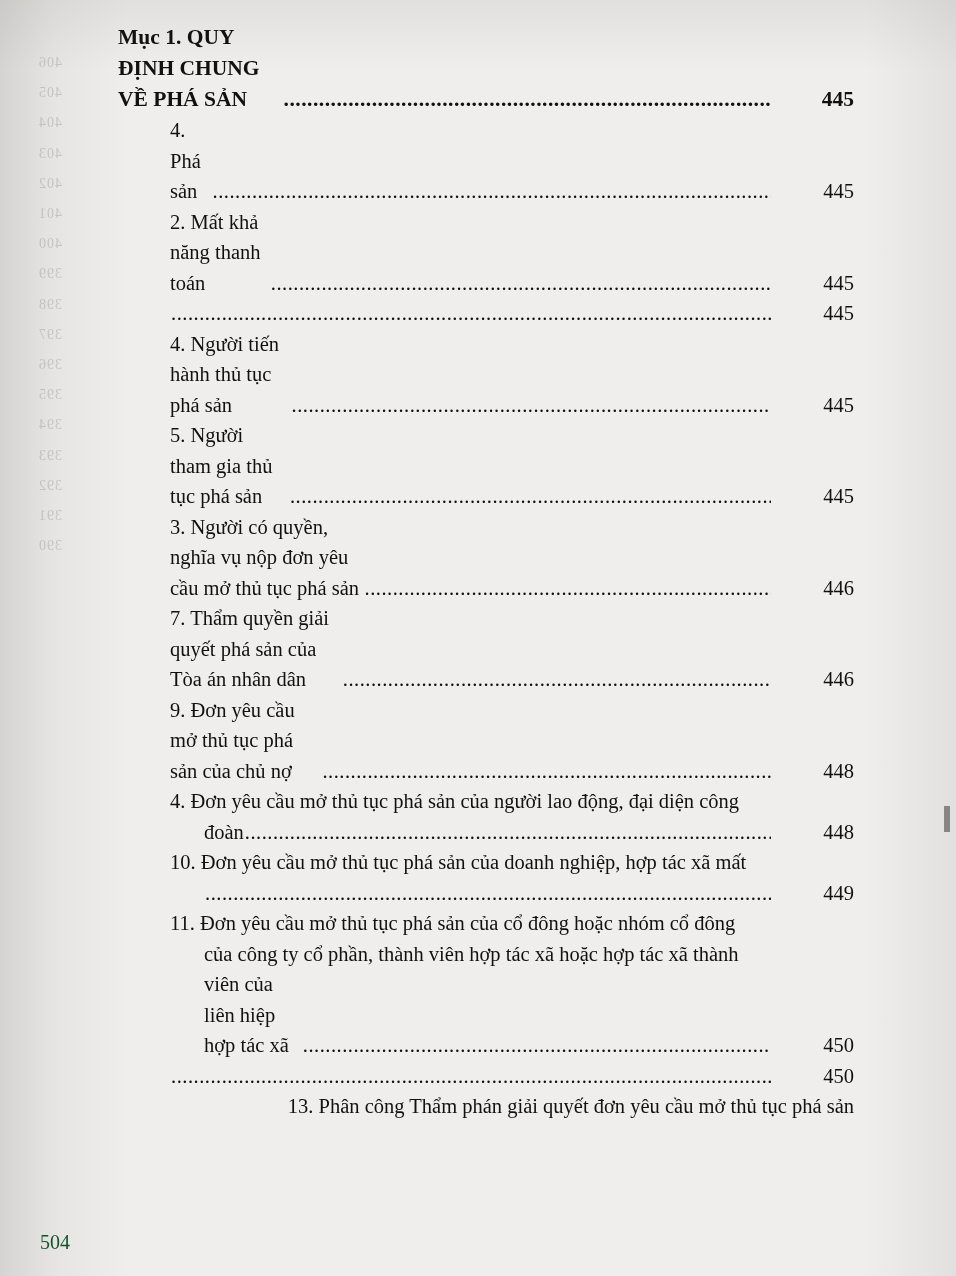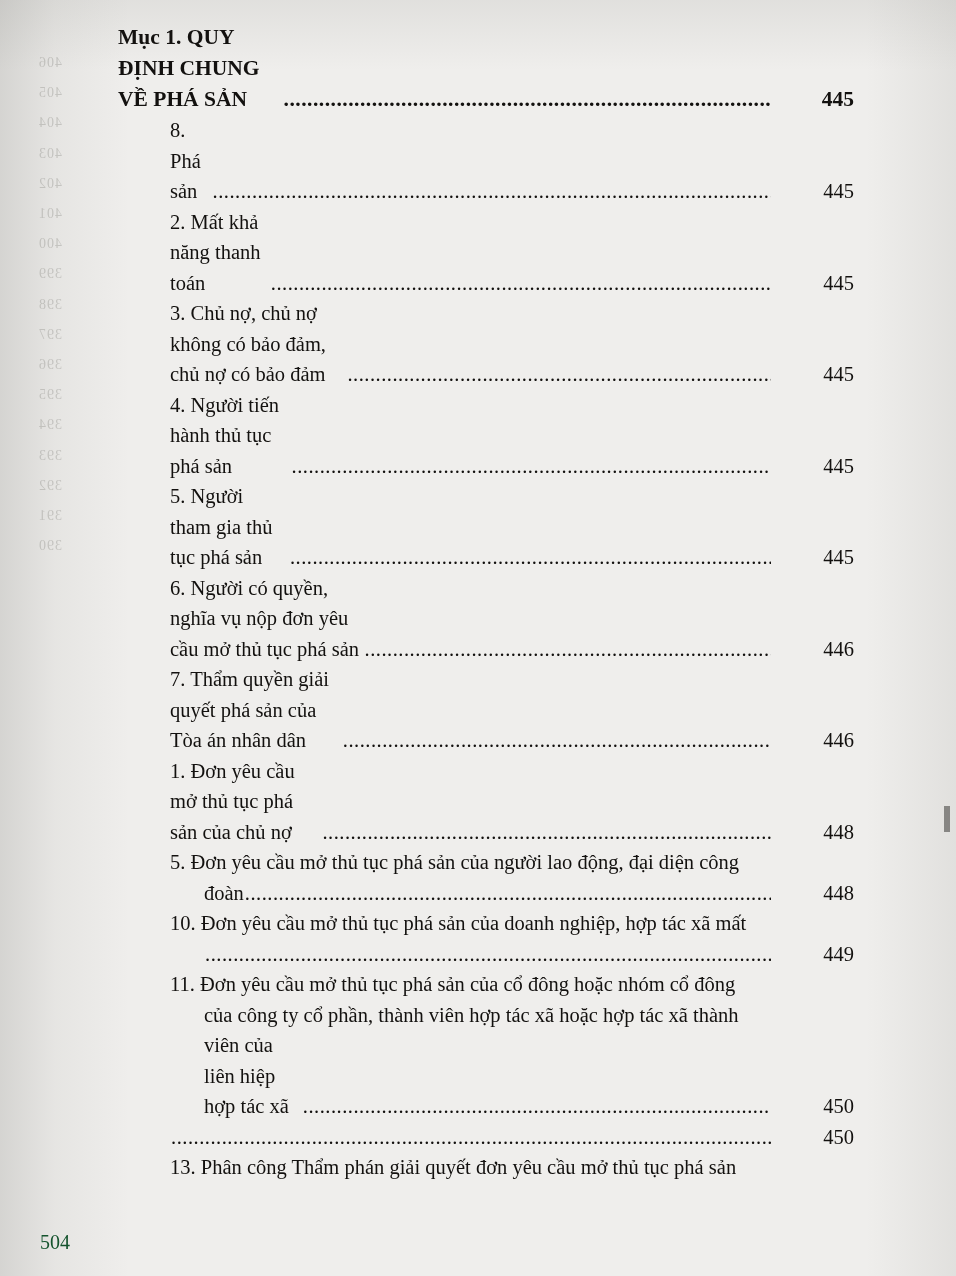--- a/index.html
+++ b/index.html
@@ -57,20 +57,21 @@
     margin: 0;
     padding: 0;
     line-height: 30.5px;
   }
 
   
   .row {
     display: flex;
     align-items: flex-end;
     width: 100%;
+    justify-content: flex-end;
   }
   .label {
     flex: 0 1 auto;
   }
   .leader {
     flex: 1 1 auto;
     border-bottom: 0;
     position: relative;
     overflow: hidden;
     white-space: nowrap;
@@ -152,78 +153,77 @@
 <div class="content" id="toc">
     <div class="toc-line section">
       <div class="row">
         <span class="label">Mục 1. QUY ĐỊNH CHUNG VỀ PHÁ SẢN</span>
         <span class="leader"></span>
         <span class="pageno">445</span>
       </div>
     </div>
     <div class="toc-line entry">
       <div class="row">
-        <span class="label">8. Phá sản</span>
+        <span class="label">4. Phá sản</span>
         <span class="leader"></span>
         <span class="pageno">445</span>
       </div>
     </div>
     <div class="toc-line entry">
       <div class="row">
         <span class="label">2. Mất khả năng thanh toán</span>
         <span class="leader"></span>
         <span class="pageno">445</span>
       </div>
     </div>
     <div class="toc-line entry">
       <div class="row">
-        <span class="label">3. Chủ nợ, chủ nợ không có bảo đảm, chủ nợ có bảo đảm</span>
         <span class="leader"></span>
         <span class="pageno">445</span>
       </div>
     </div>
     <div class="toc-line entry">
       <div class="row">
         <span class="label">4. Người tiến hành thủ tục phá sản</span>
         <span class="leader"></span>
         <span class="pageno">445</span>
       </div>
     </div>
     <div class="toc-line entry">
       <div class="row">
         <span class="label">5. Người tham gia thủ tục phá sản</span>
         <span class="leader"></span>
         <span class="pageno">445</span>
       </div>
     </div>
     <div class="toc-line entry">
       <div class="row">
-        <span class="label">6. Người có quyền, nghĩa vụ nộp đơn yêu cầu mở thủ tục phá sản</span>
+        <span class="label">3. Người có quyền, nghĩa vụ nộp đơn yêu cầu mở thủ tục phá sản</span>
         <span class="leader"></span>
         <span class="pageno">446</span>
       </div>
     </div>
     <div class="toc-line entry">
       <div class="row">
         <span class="label">7. Thẩm quyền giải quyết phá sản của Tòa án nhân dân</span>
         <span class="leader"></span>
         <span class="pageno">446</span>
       </div>
     </div>
     <div class="toc-line entry">
       <div class="row">
-        <span class="label">1. Đơn yêu cầu mở thủ tục phá sản của chủ nợ</span>
+        <span class="label">9. Đơn yêu cầu mở thủ tục phá sản của chủ nợ</span>
         <span class="leader"></span>
         <span class="pageno">448</span>
       </div>
     </div>
     <div>
       <div class="toc-line entry">
         <div class="row">
-          <span class="label">5.  Đơn yêu cầu mở thủ tục phá sản của người lao động, đại diện công</span>
+          <span class="label">4.  Đơn yêu cầu mở thủ tục phá sản của người lao động, đại diện công</span>
           <span style="flex: 1 1 auto;"></span>
         </div>
       </div>
       <div class="toc-line cont">
         <div class="row">
           <span class="label">đoàn</span>
           <span class="leader"></span>
           <span class="pageno">448</span>
         </div>
       </div>

